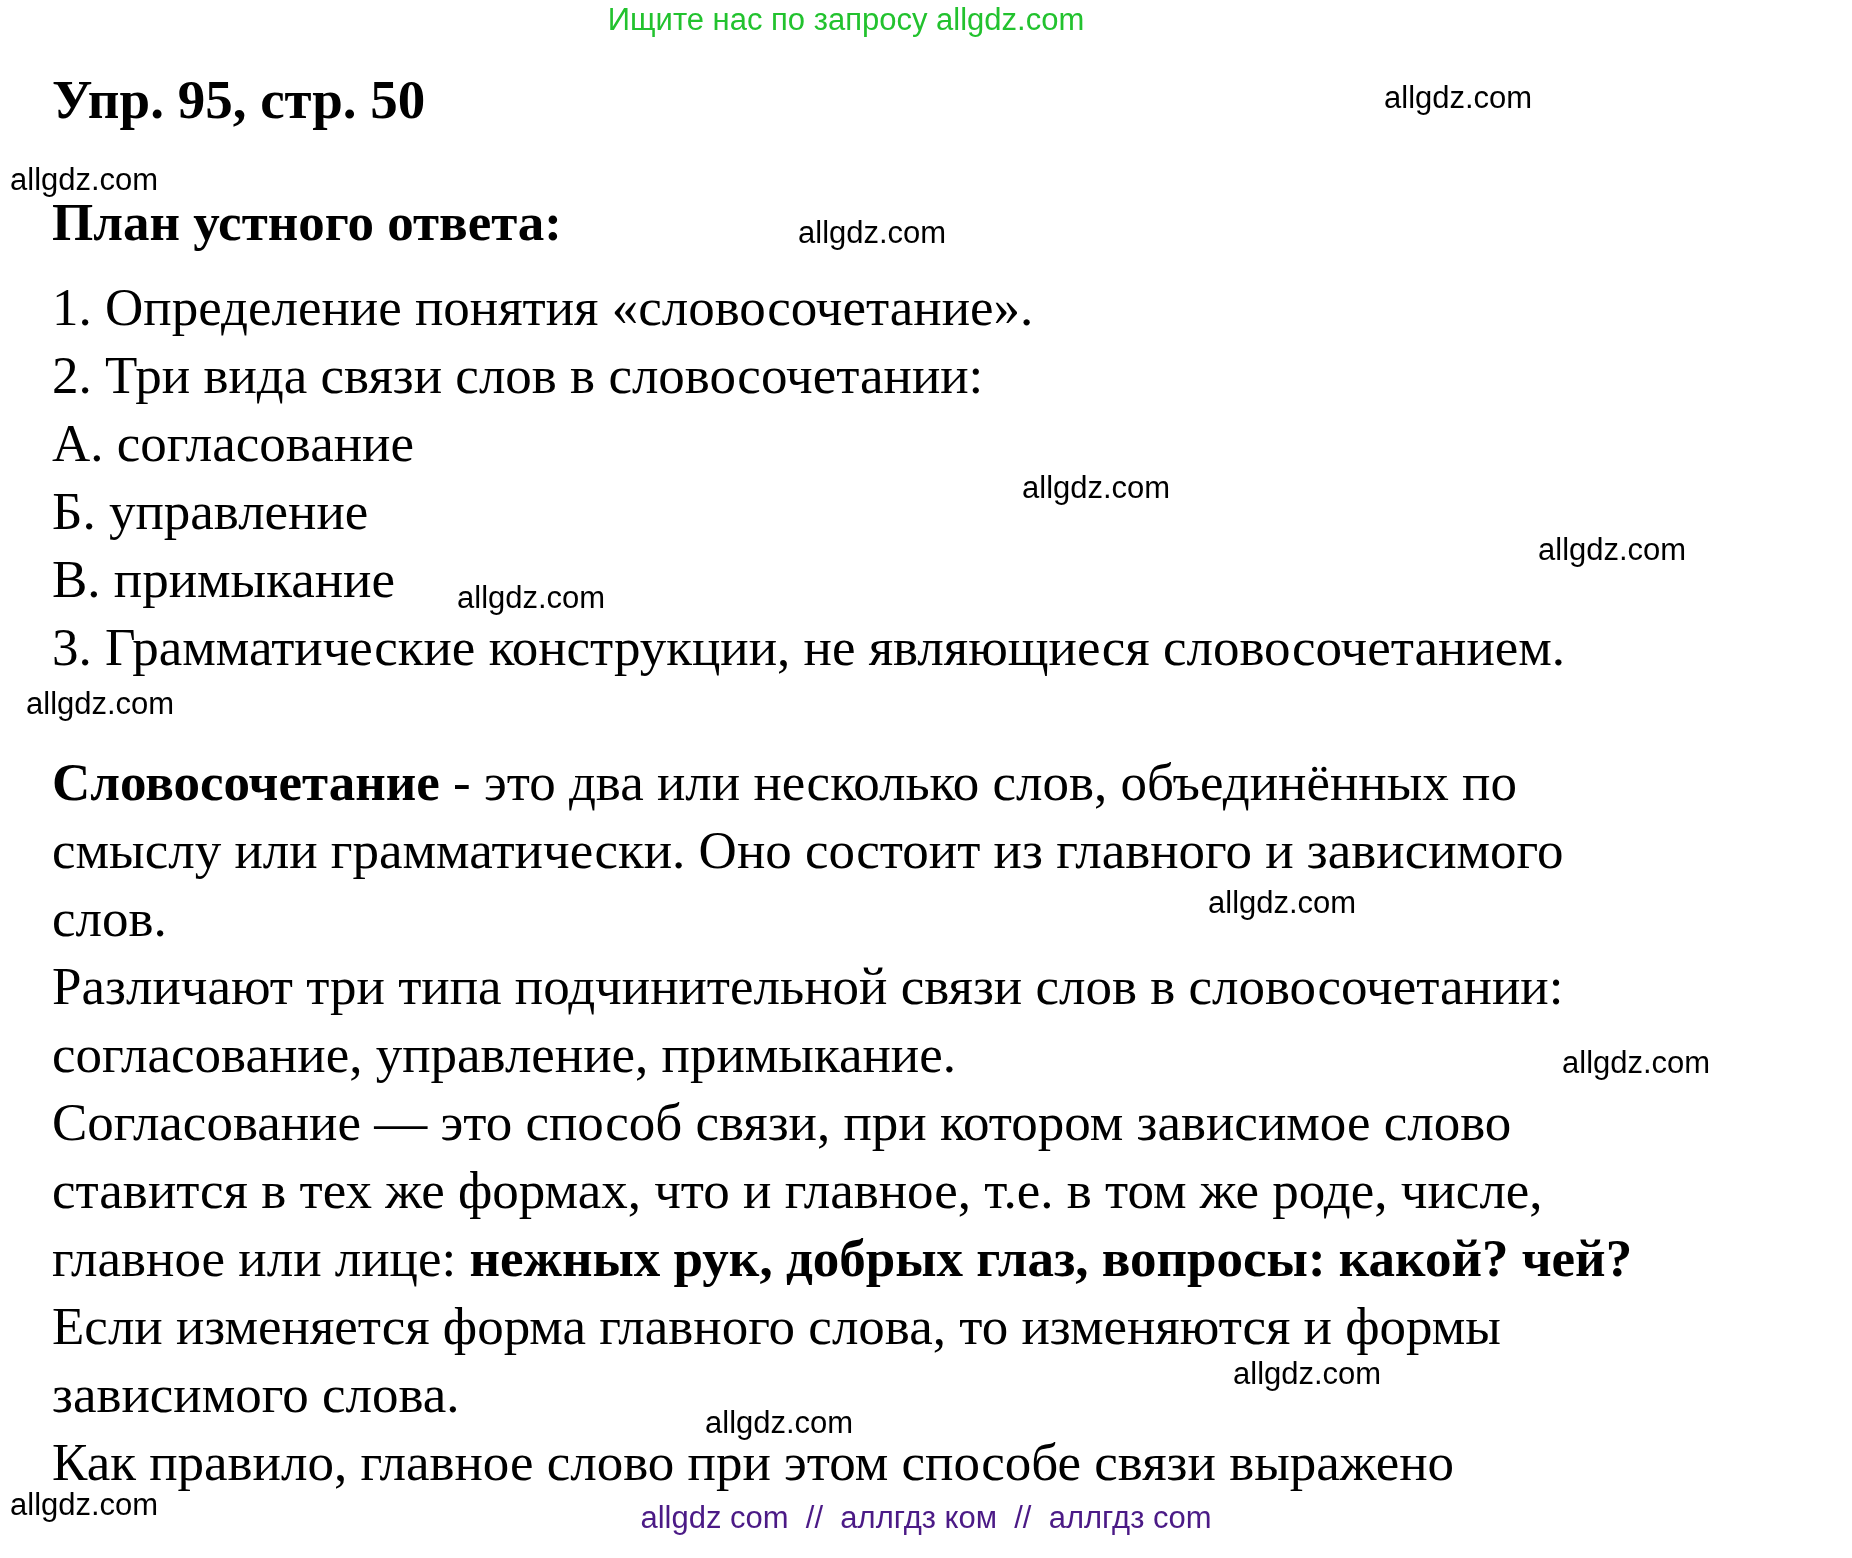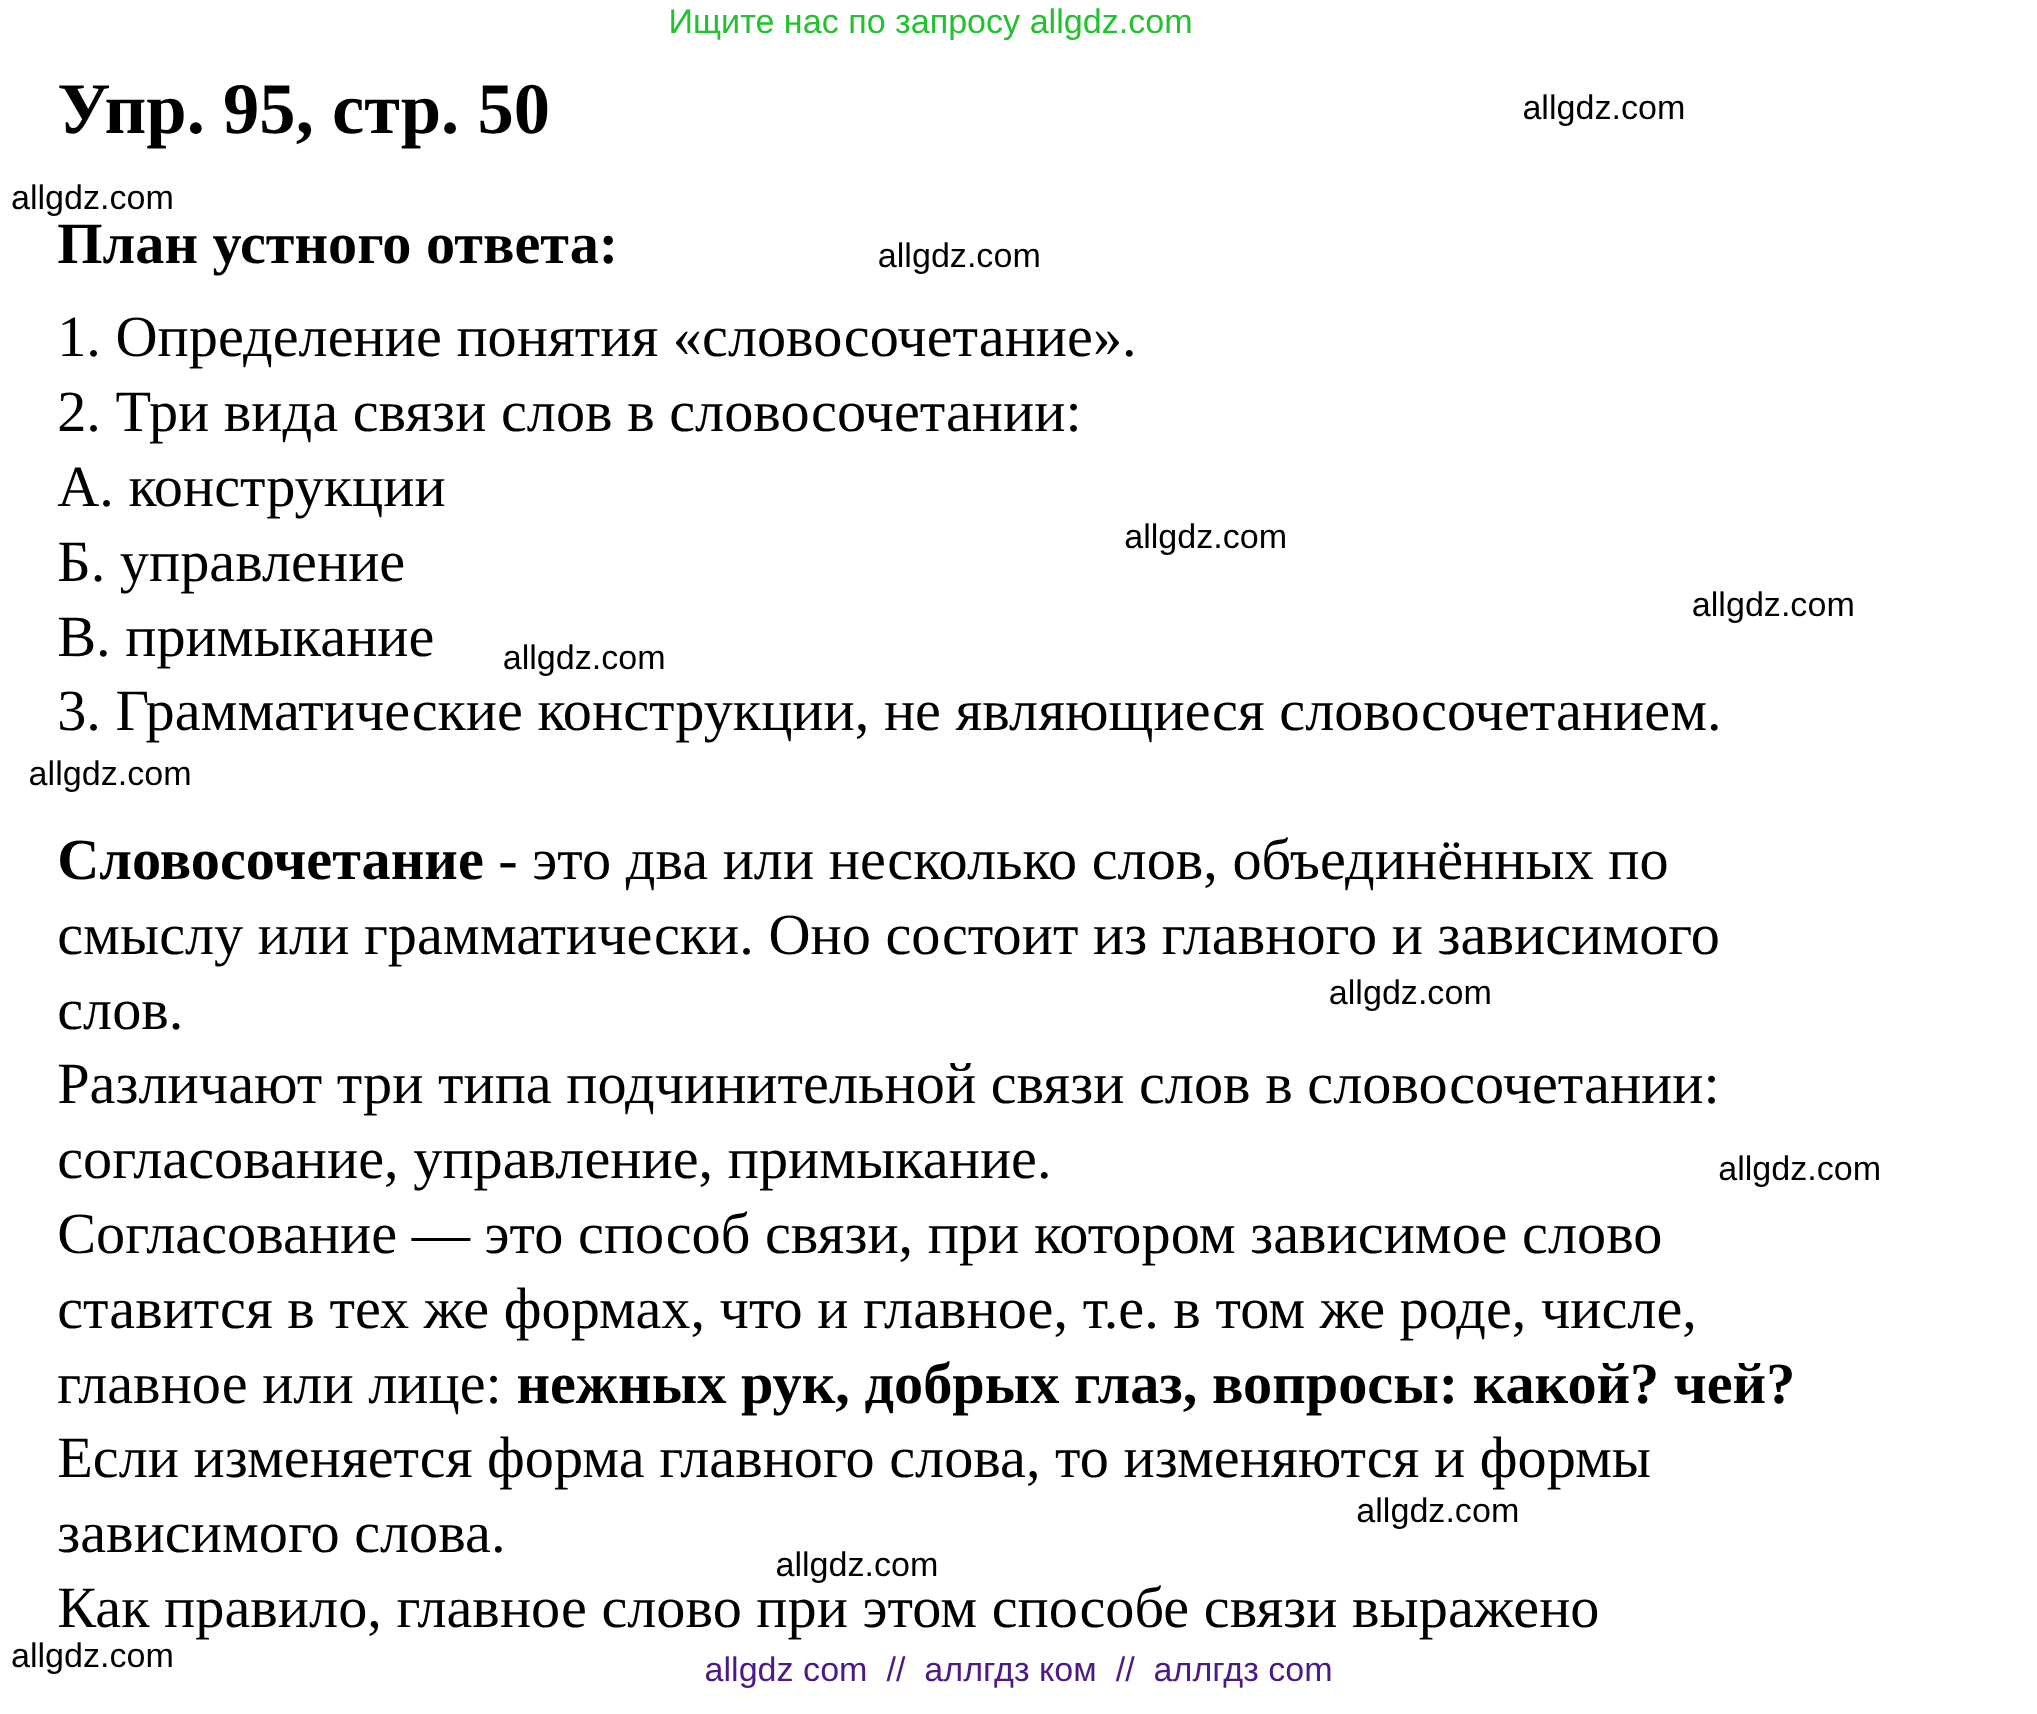--- a/index.html
+++ b/index.html
@@ -1,37 +1,37 @@
 <!DOCTYPE html>
 <html><head>
 <meta charset="utf-8">
 <style>
   html, body { margin: 0; padding: 0; background: #ffffff; }
   body { width: 1852px; height: 1558px; position: relative; overflow: hidden; }
   .serif { font-family: "Liberation Serif", "DejaVu Serif", serif; color: #000; }
   .line { position: absolute; left: 52px; white-space: nowrap; font-size: 53px; line-height: 68px; }
   .bold { font-weight: bold; }
-  .title { position: absolute; left: 52px; top: 64px; font-size: 66px; font-weight: bold; line-height: 72px; white-space: nowrap; }
+  .title { position: absolute; left: 52px; top: 64px; font-size: 55px; font-weight: bold; line-height: 72px; white-space: nowrap; }
   .wm { position: absolute; font-family: "Liberation Sans", "DejaVu Sans", sans-serif; font-size: 31px; color: #000000; white-space: nowrap; line-height: 36px; }
   .top-banner { position: absolute; top: 0; left: 0; width: 1692px; text-align: center; font-family: "Liberation Sans", "DejaVu Sans", sans-serif; font-size: 31px; line-height: 40px; }
   .bottom-banner { position: absolute; top: 1538px; left: 0; width: 1852px; text-align: center; font-family: "Liberation Sans", "DejaVu Sans", sans-serif; font-size: 31px; line-height: 40px; transform: translateY(-40px); }
 </style>
 </head>
 <body>
 
 <div class="top-banner">
   <span style="color:#22c22e;">Ищите нас по запросу allgdz.com</span>
 </div>
 
 <div class="title serif">Упр. 95, стр. 50</div>
 
 <div class="line serif bold" style="top:188px;">План устного ответа:</div>
 <div class="line serif" style="top:273px;">1. Определение понятия «словосочетание».</div>
 <div class="line serif" style="top:341px;">2. Три вида связи слов в словосочетании:</div>
-<div class="line serif" style="top:409px;">А. конструкции</div>
+<div class="line serif" style="top:409px;">А. согласование</div>
 <div class="line serif" style="top:477px;">Б. управление</div>
 <div class="line serif" style="top:545px;">В. примыкание</div>
 <div class="line serif" style="top:613px;">3. Грамматические конструкции, не являющиеся словосочетанием.</div>
 
 <div class="line serif" style="top:748px;">
   <span class="bold">Словосочетание</span><span> - это два или несколько слов, объединённых по</span>
 </div>
 <div class="line serif" style="top:816px;">смыслу или грамматически. Оно состоит из главного и зависимого</div>
 <div class="line serif" style="top:884px;">слов.</div>
 

